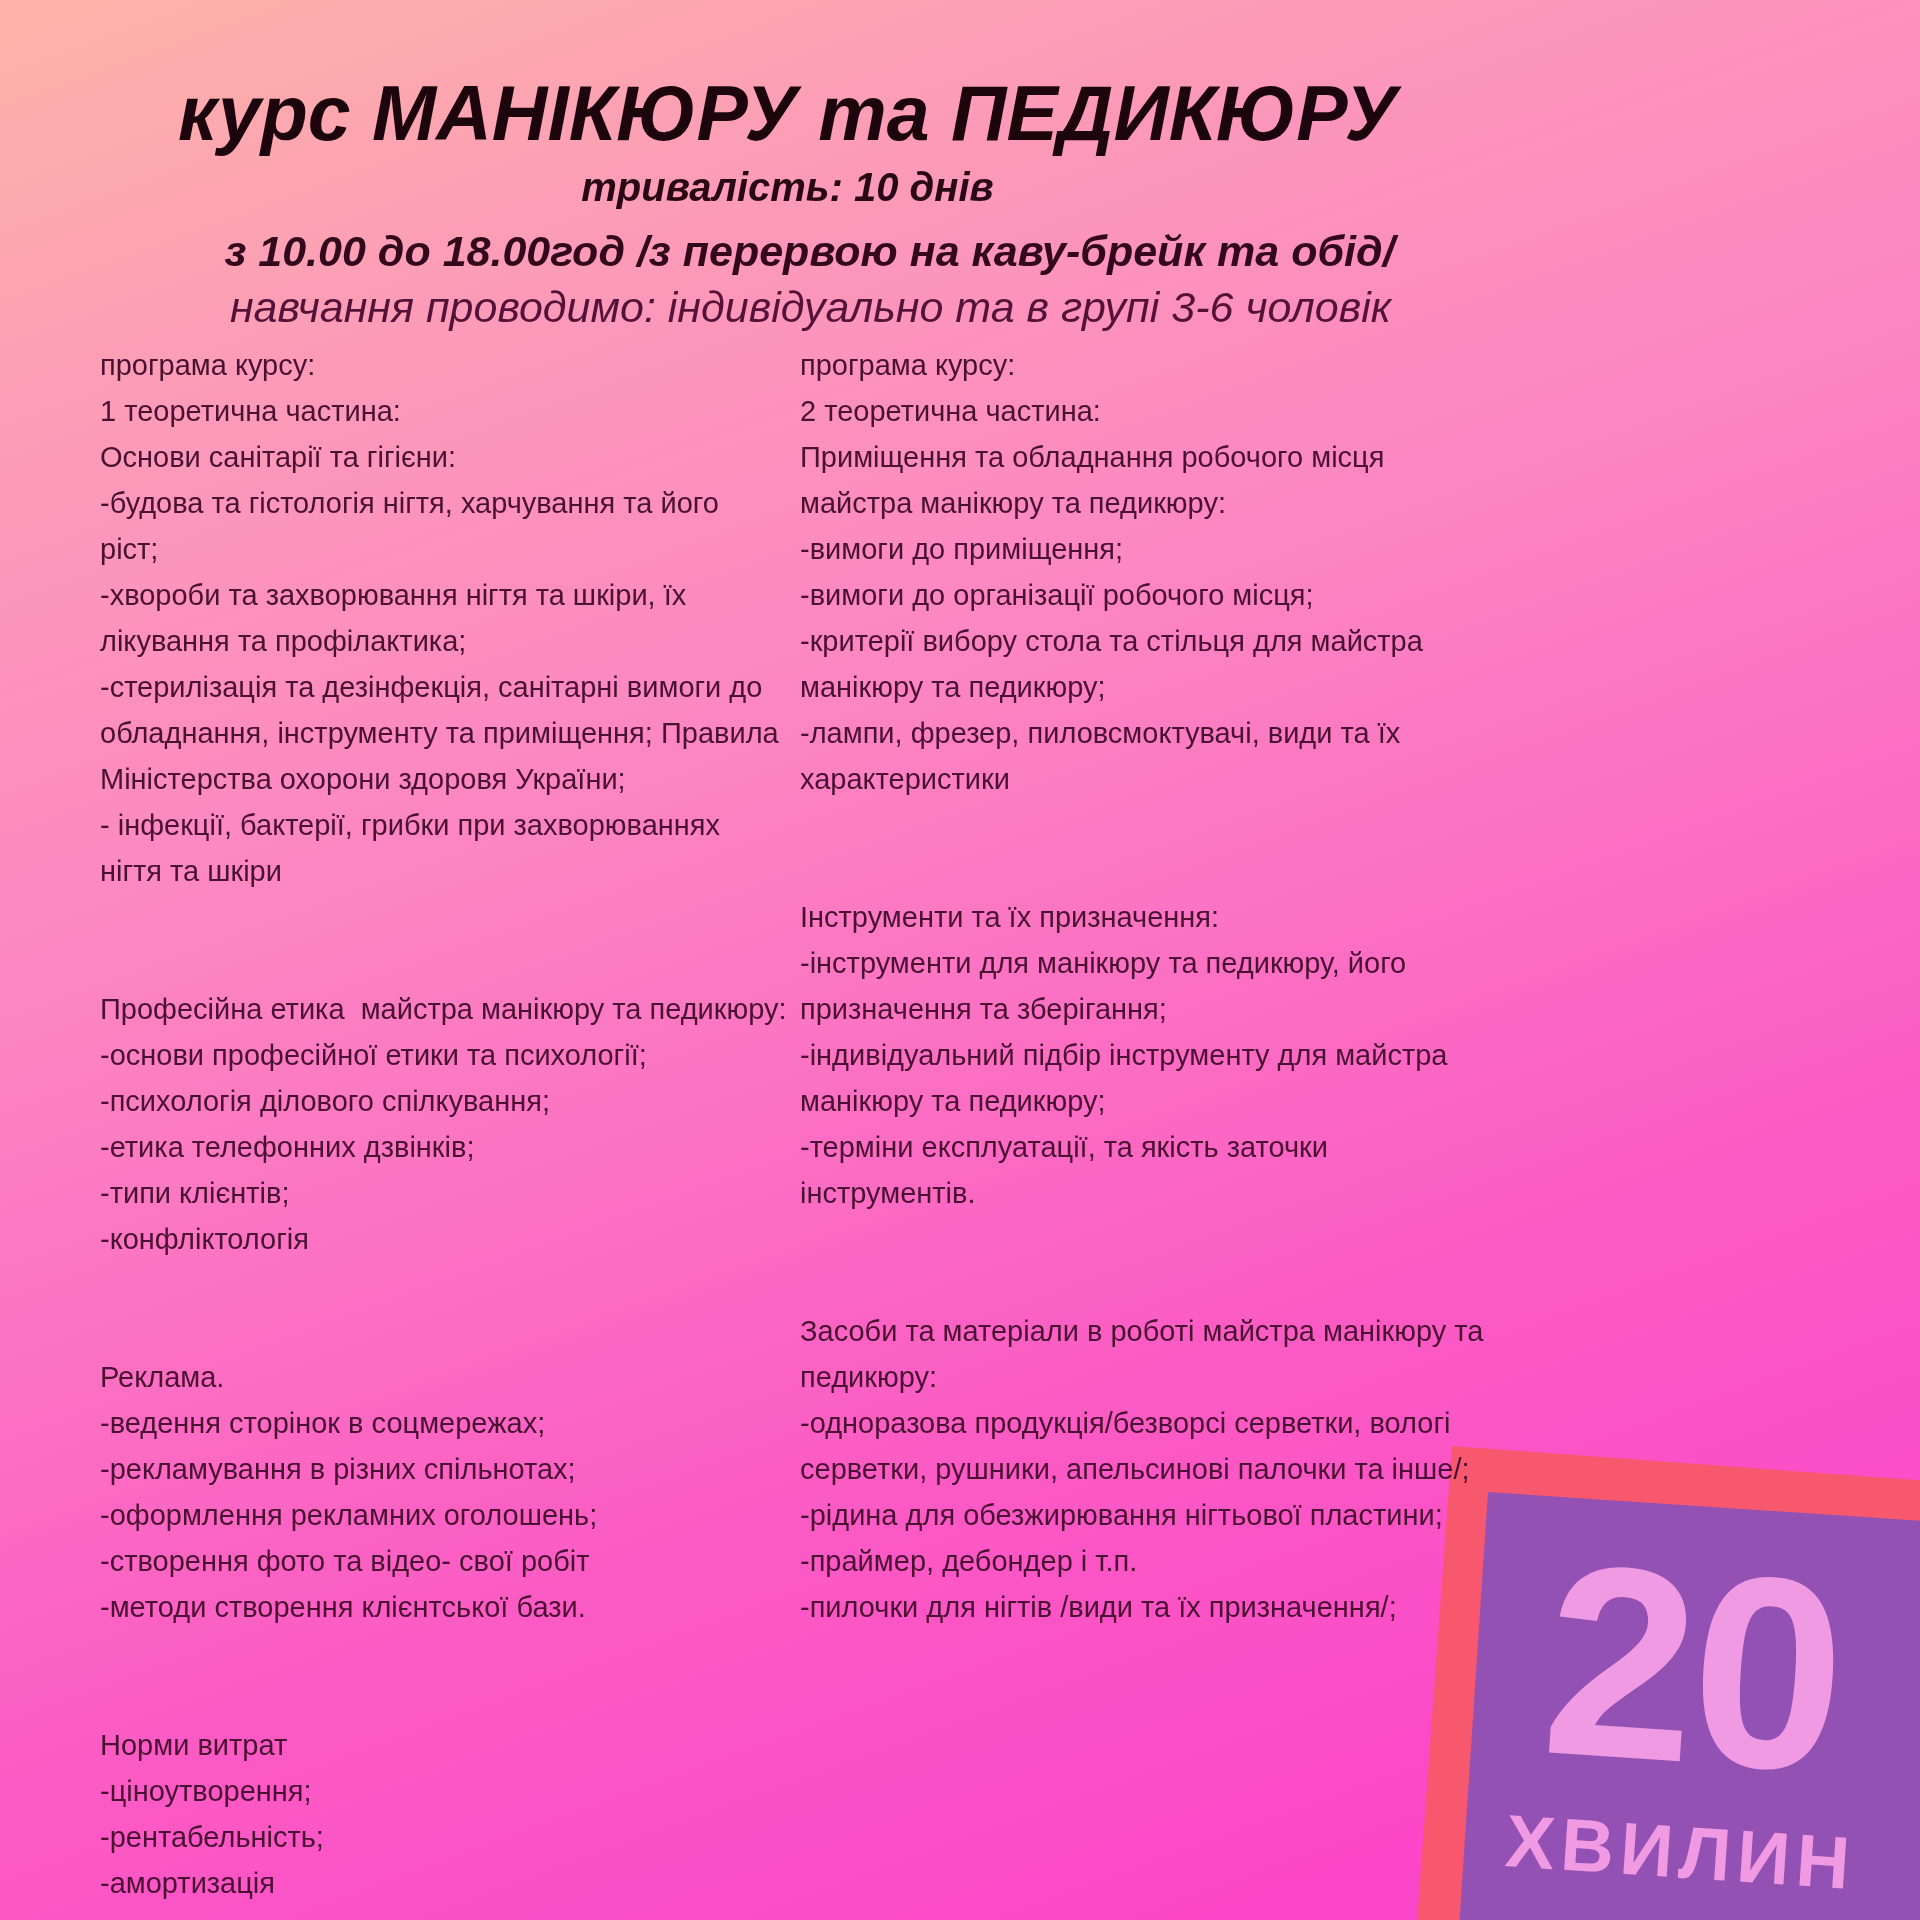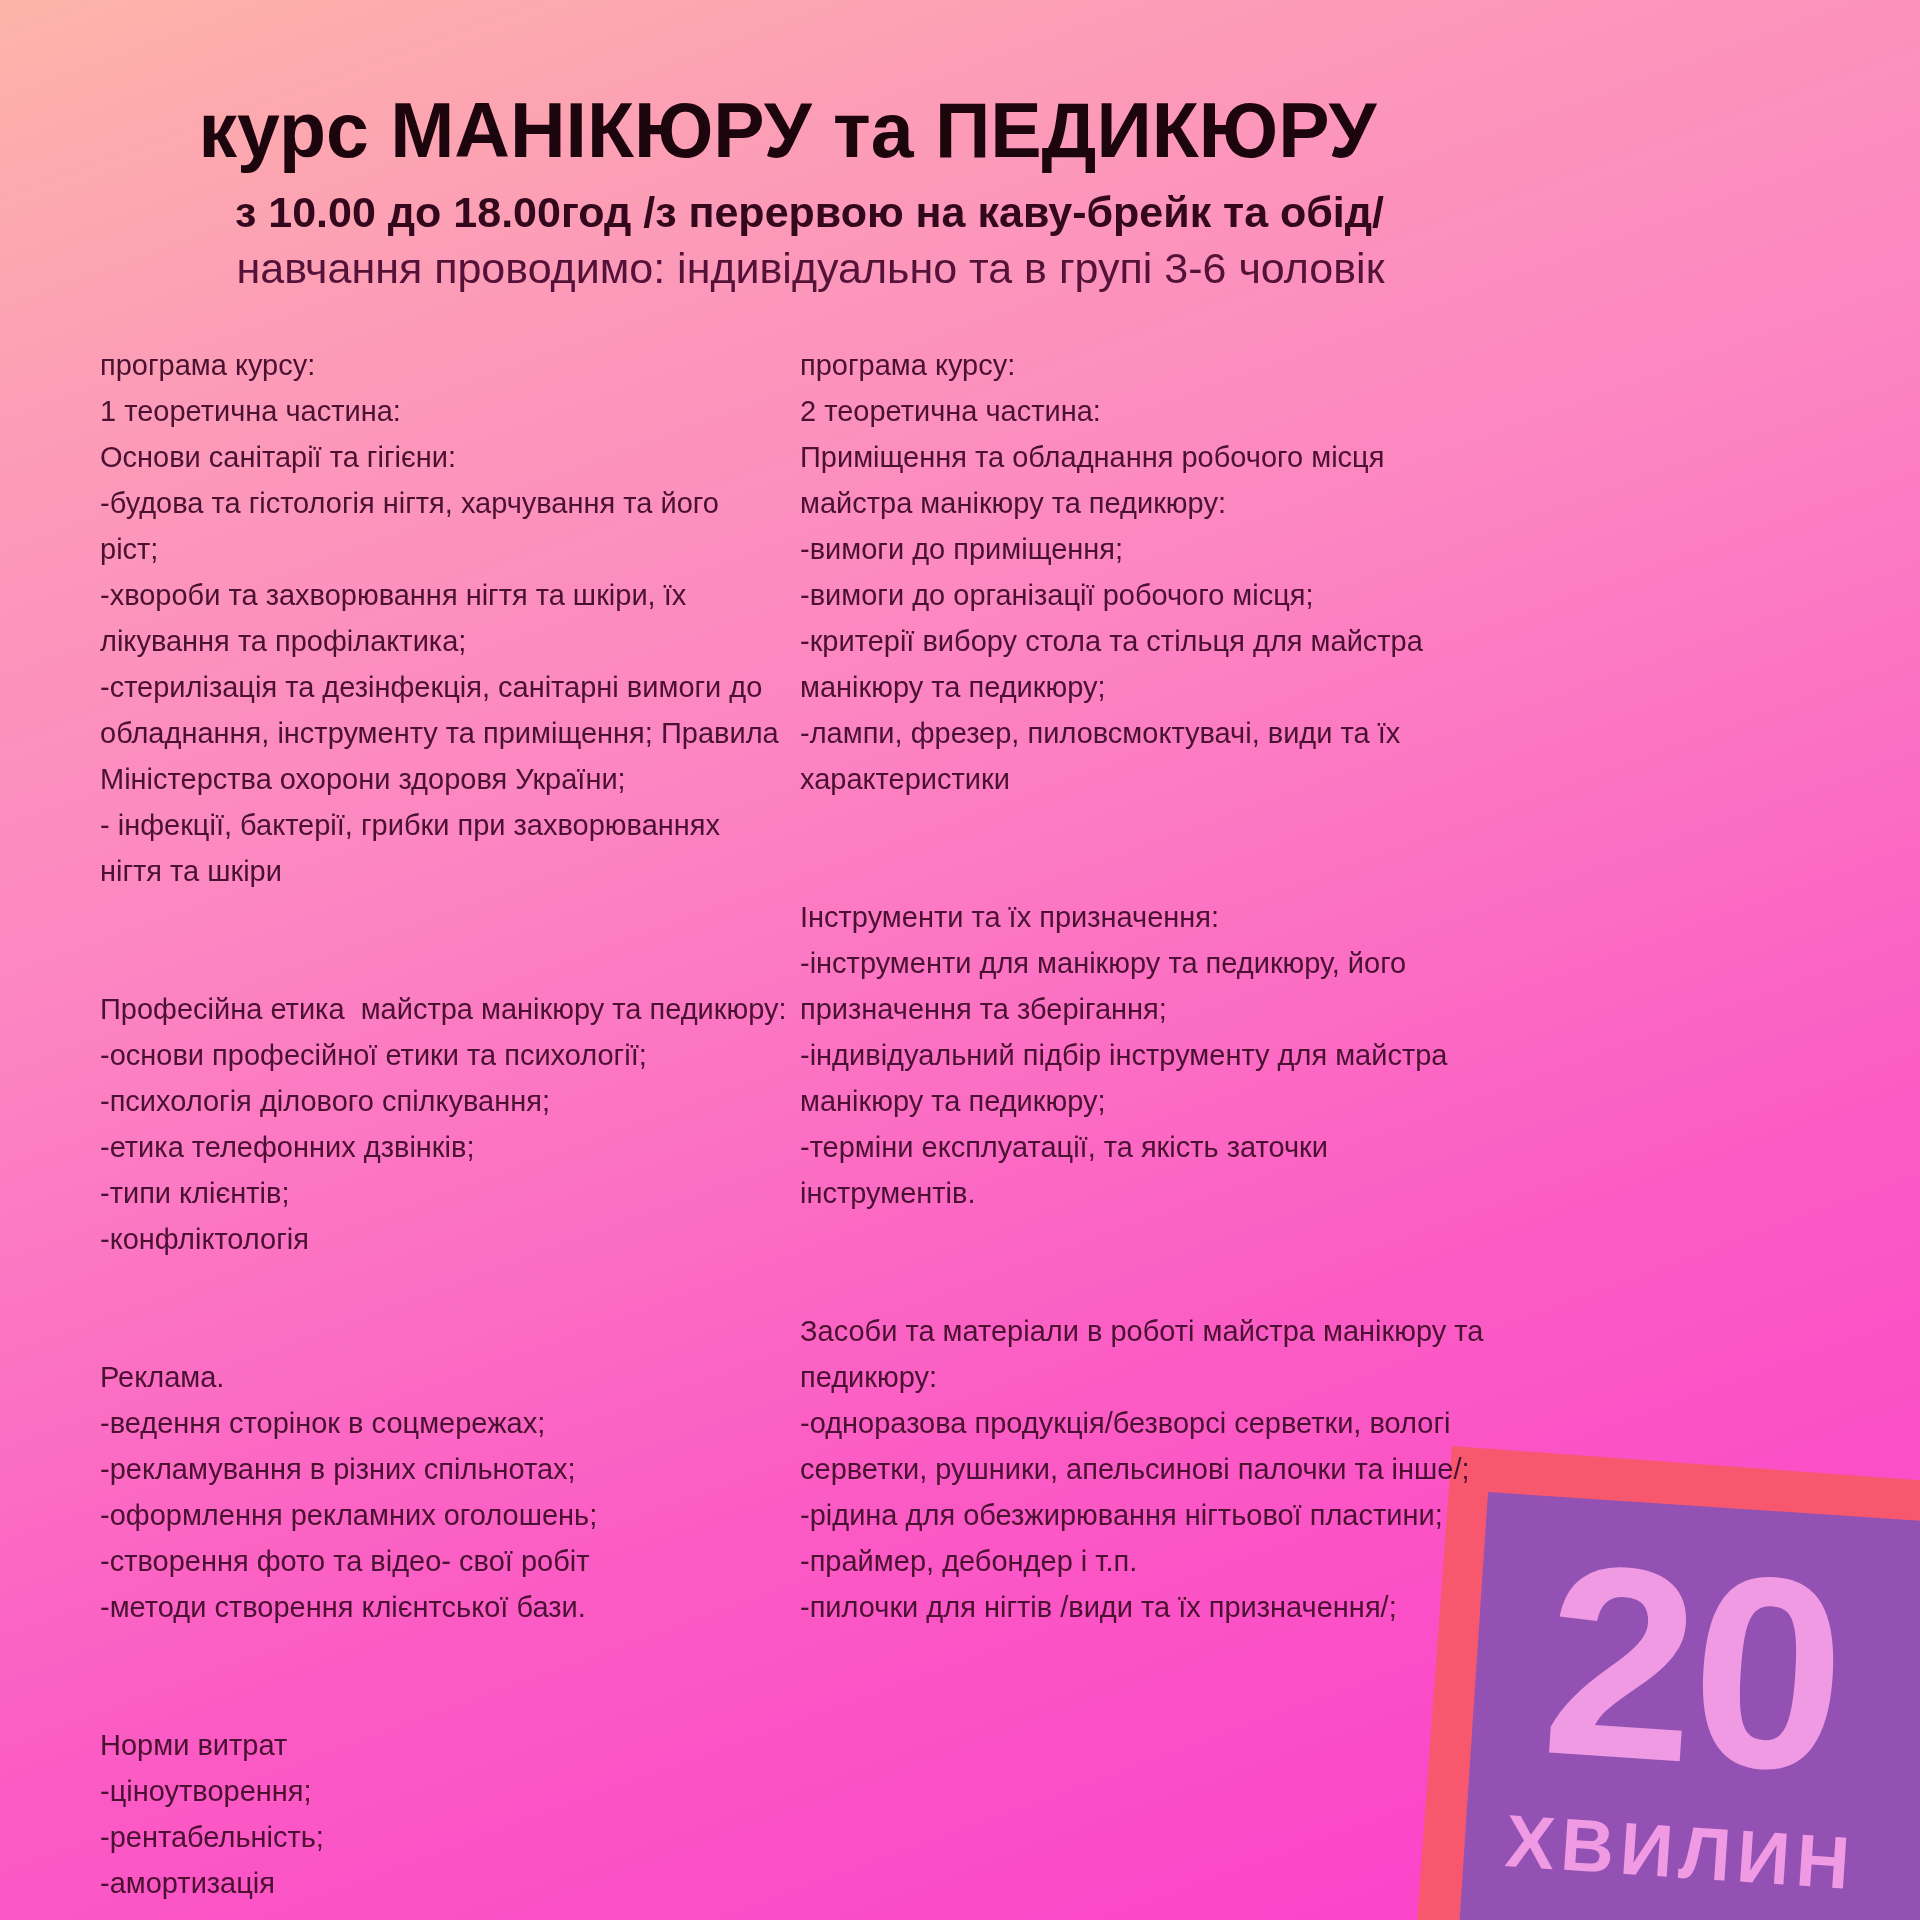--- a/index.html
+++ b/index.html
@@ -4,22 +4,23 @@
 <style>
   html,body{margin:0;padding:0;}
   #poster{
     position:relative;
     width:1920px;height:1920px;
     overflow:hidden;
     font-family:"Liberation Sans", sans-serif;
     background:linear-gradient(160deg,#fdb4a8 0%,#fc9bb8 18%,#fc86c2 38%,#fb5cc4 68%,#fb3ecb 100%);
   }
   .header{
-    position:absolute;left:0;top:84px;width:1575px;
+    position:absolute;left:0;top:67px;width:1575px;
     text-align:center;
+    font-style:italic;
   }
   .title{
     font-size:77px;font-weight:700;color:#1d050e;
     line-height:92px;letter-spacing:0px;white-space:pre;
   }
   .subtitle{
     font-size:40px;font-weight:700;color:#2a0715;
     line-height:56px;white-space:pre;
   }
   .hours{
@@ -60,20 +61,21 @@
     letter-spacing:6px;margin-top:6px;
   }
 </style>
 </head>
 <body>
 
 <div id="poster">
 
   <div class="header">
     <div class="title">курс МАНІКЮРУ та ПЕДИКЮРУ</div>
+    <div class="subtitle">тривалість: 10 днів</div>
     <div class="hours">з 10.00 до 18.00год /з перервою на каву-брейк та обід/</div>
     <div class="format">навчання проводимо: індивідуально та в групі 3-6 чоловік</div>
   </div>
 
   <div id="col-left" class="col">
       <div class="line">програма курсу:</div>
       <div class="line">1 теоретична частина:</div>
       <div class="line">Основи санітарії та гігієни:</div>
       <div class="line">-будова та гістологія нігтя, харчування та його</div>
       <div class="line">ріст;</div>

